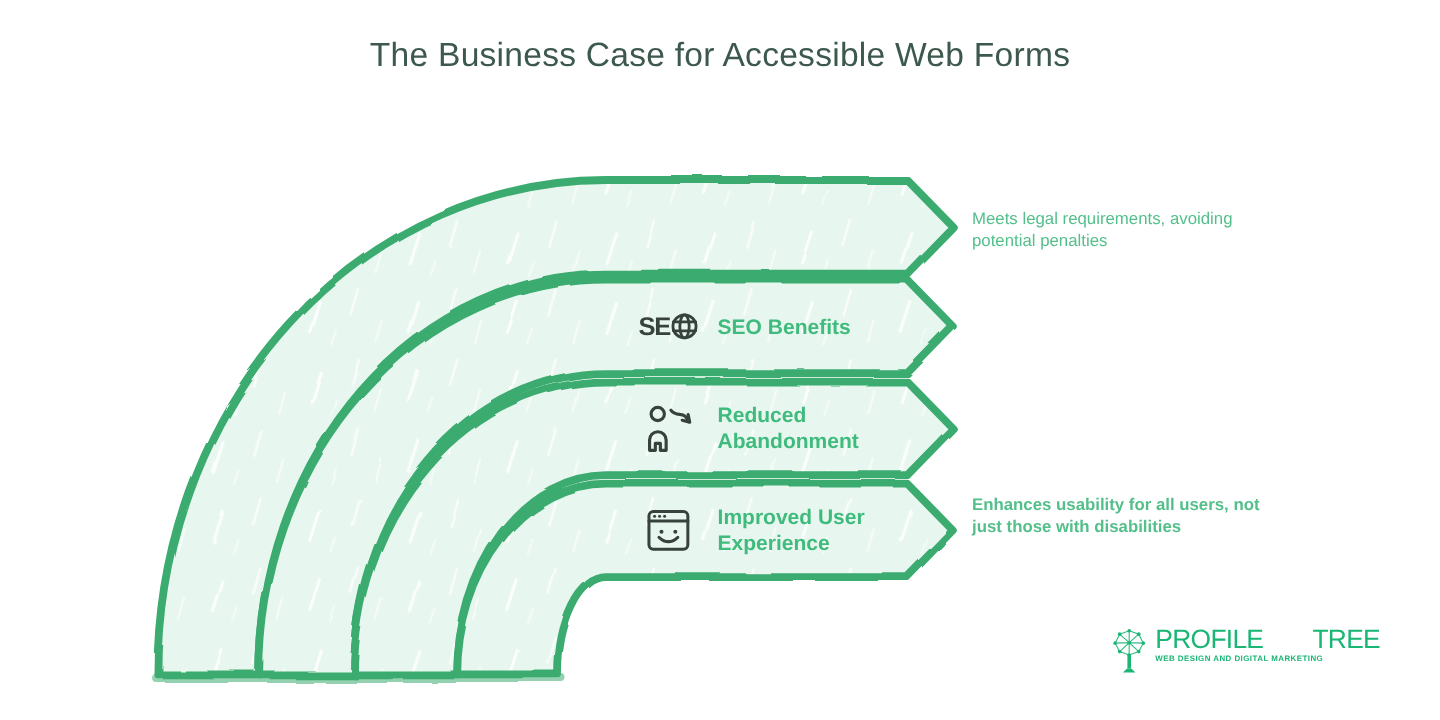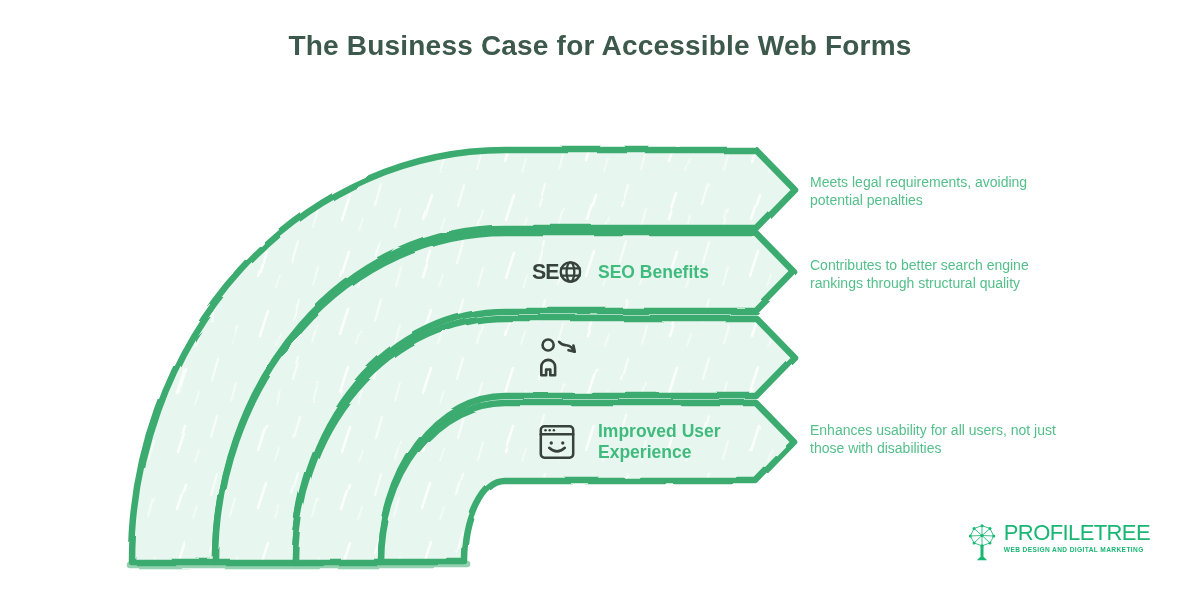--- a/index.html
+++ b/index.html
@@ -1,36 +1,36 @@
 <!DOCTYPE html>
 <html><head>
 <meta charset="utf-8">
 <style>
   html,body{margin:0;padding:0;background:#ffffff;}
   body{width:1200px;height:600px;overflow:hidden;font-family:"Liberation Sans",sans-serif;}
   .stage{position:relative;width:1200px;height:600px;background:#ffffff;}
 
   .title{position:absolute;top:30px;left:0;width:100%;text-align:center;
-         font-size:28px;font-weight:bold;color:#3d594d;letter-spacing:.2px;}
+         font-size:28px;font-weight:normal;color:#3d594d;letter-spacing:.2px;}
 
   svg.rainbow{position:absolute;left:0;top:0;width:1200px;height:600px;}
 
   .row{position:absolute;left:512px;height:78px;display:flex;align-items:center;gap:16px;}
   .row-1{top:150px;} .row-2{top:233px;} .row-3{top:318px;} .row-4{top:403px;}
   .row .icon-box{width:50px;height:46px;display:flex;align-items:center;justify-content:center;flex:0 0 auto;margin-left:20px;}
   .row .label{width:158px;font-size:17.5px;font-weight:bold;color:#3fbb7d;line-height:21px;}
 
   .desc{position:absolute;left:810px;width:268px;font-size:14px;line-height:17.5px;color:#53bf8a;}
-  .desc-1{top:174px;} .desc-2{top:257px;} .desc-3{top:341px;} .desc-4{top:422px;}
+  .desc-1{top:174px;} .desc-2{top:257px;} .desc-3{top:341px;} .desc-4{top:412px;font-weight:bold;}
 
   .logo{position:absolute;right:50px;bottom:36px;display:flex;align-items:flex-start;gap:7px;}
   .logo .tree{margin-top:1px;}
   .logo .brand{font-size:22px;line-height:23px;color:#19b674;letter-spacing:-.6px;white-space:nowrap;}
   .logo .brand .bold{font-weight:400;}
-  .logo .brand .light{font-weight:400;}
+  .logo .brand .light{font-weight:400;margin-left:41px;}
   .logo .tagline{font-size:6.6px;font-weight:bold;color:#19b674;letter-spacing:.38px;margin-top:2px;white-space:nowrap;}
 </style>
 </head>
 <body>
 
 <div class="stage">
 
   <div class="title">The Business Case for Accessible Web Forms</div>
 
   <svg class="rainbow" viewBox="0 0 1200 600">
@@ -62,31 +62,31 @@
     <div class="icon-box">
       <svg width="52" height="44" viewBox="0 0 54 44" fill="none" stroke="#37423c" stroke-width="2.5" stroke-linecap="round">
         <text x="0" y="30" font-size="23" font-weight="bold" fill="#37423c" stroke="none" style="font-family:'Liberation Sans',sans-serif;letter-spacing:-1px">SE</text>
         <circle cx="41.5" cy="22" r="10.4"></circle>
         <ellipse cx="41.5" cy="22" rx="4.2" ry="10.4"></ellipse>
         <path d="M31.4 18h20.2M31.4 26h20.2"></path>
       </svg>
     </div>
     <div class="label">SEO Benefits</div>
   </div>
-  <div class="desc desc-2">Contributes to better search engine rankings through structural quality</div>
 
   <div class="row row-3">
     <div class="icon-box">
       <svg width="46" height="46" viewBox="0 0 44 44" fill="none" stroke="#37423c" stroke-width="2.5" stroke-linecap="round" stroke-linejoin="round">
         <circle cx="13.5" cy="10.5" r="5.3"></circle>
         <path d="M7 39.5v-8.2a6.6 6.6 0 0 1 13.2 0v8.2h-4.6v-5.6h-4v5.6z"></path>
         <path d="M24 7.5c4.5 5.5 8 1.5 11.5 5l3.2 4.2"></path>
         <path d="M39 17l-1.3-6M39 17l-6-1.5"></path>
       </svg>
     </div>
+    <div class="label">Reduced Abandonment</div>
   </div>
 
   <div class="row row-4">
     <div class="icon-box">
       <svg width="46" height="46" viewBox="0 0 44 44" fill="none" stroke="#37423c" stroke-width="2.4" stroke-linecap="round" stroke-linejoin="round">
         <rect x="6.5" y="7" width="31" height="30" rx="3.5"></rect>
         <path d="M6.5 14.5h31"></path>
         <circle cx="11" cy="10.8" r="1.2" fill="#37423c" stroke="none"></circle>
         <circle cx="15" cy="10.8" r="1.2" fill="#37423c" stroke="none"></circle>
         <circle cx="19" cy="10.8" r="1.2" fill="#37423c" stroke="none"></circle>

